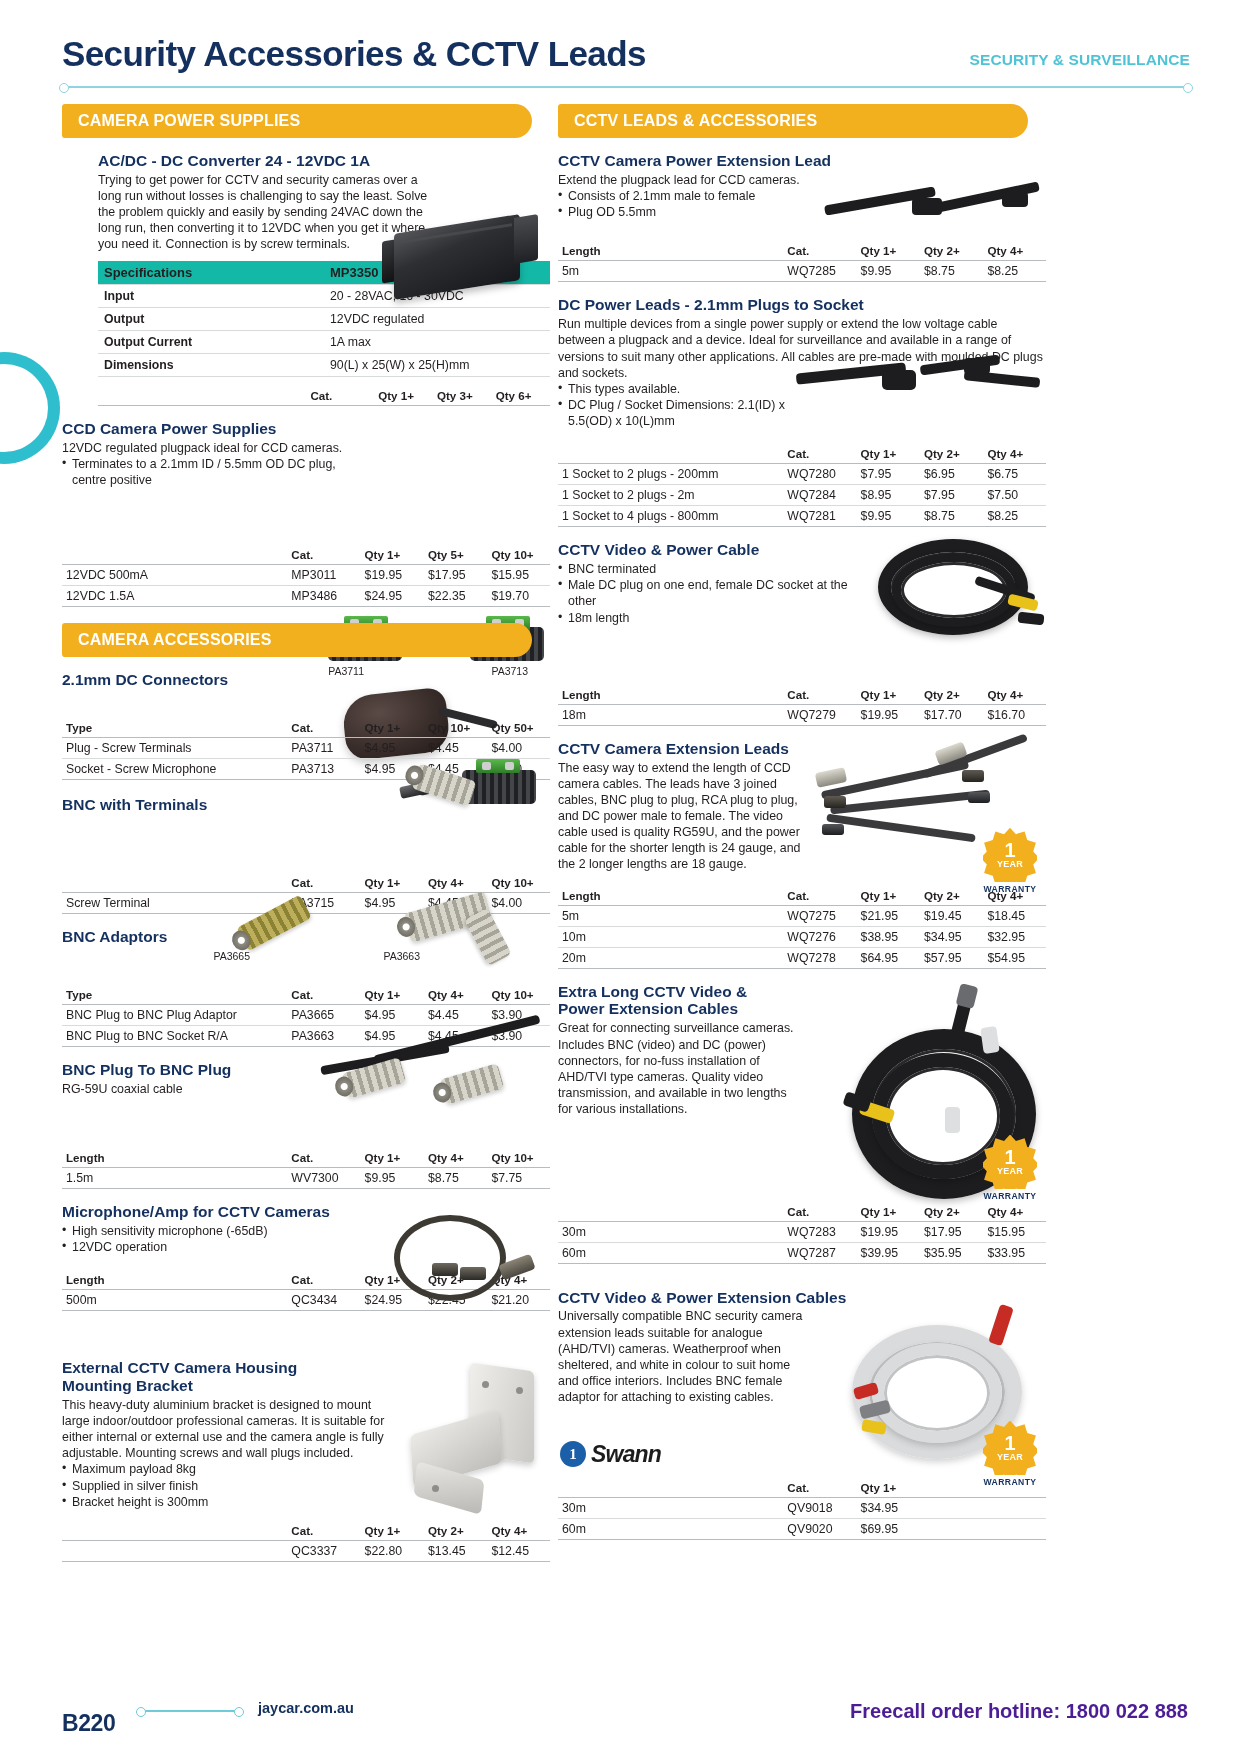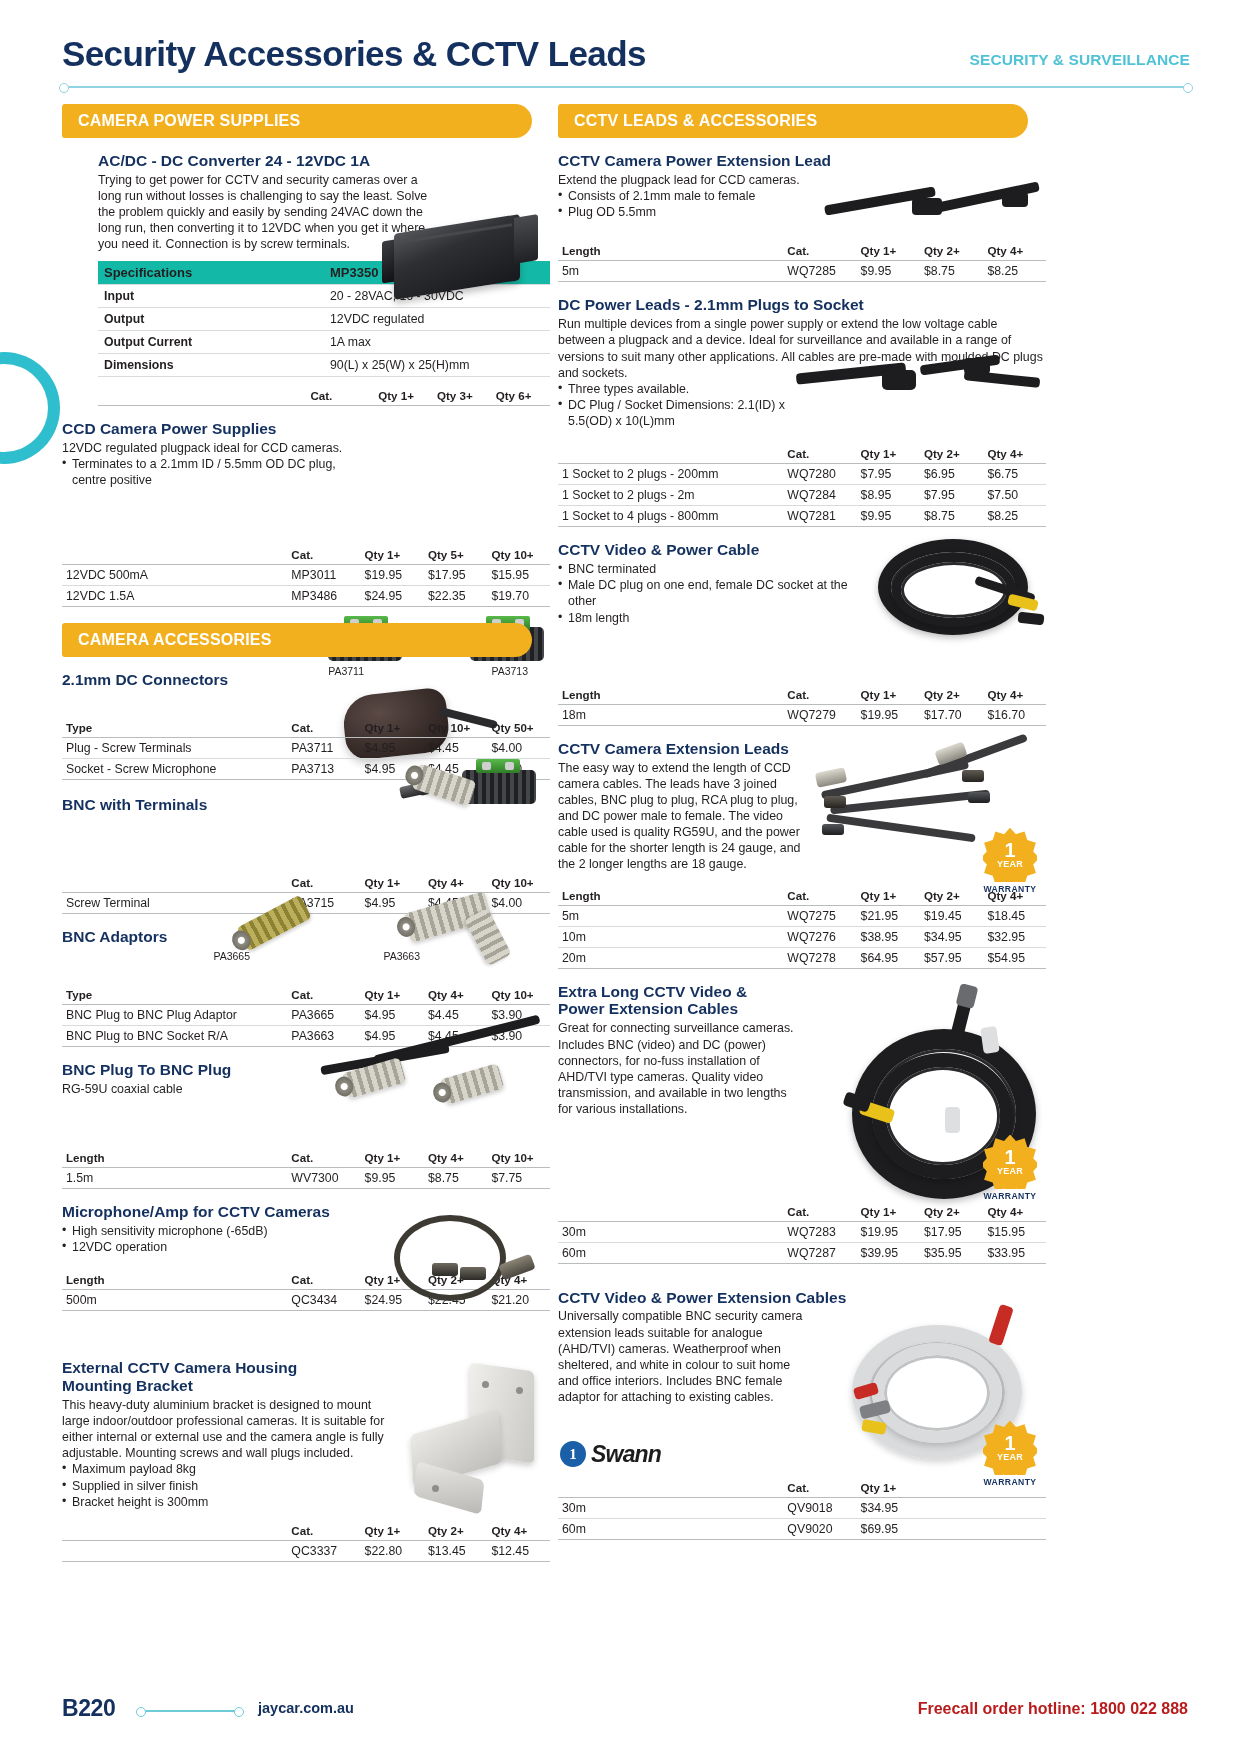--- a/index.html
+++ b/index.html
@@ -267,26 +267,26 @@
 
   
   .clus { position:absolute; }
   .clus .lead { position:absolute; height:8px; background:#3a3a3c; border-radius:4px;}
   .clus .bncp { position:absolute; width:30px;height:15px;background:linear-gradient(180deg,#dcd9cf,#8b887f);border-radius:4px;}
   .clus .rcap { position:absolute; width:22px;height:12px;background:linear-gradient(180deg,#5f5b53,#262420);border-radius:3px;}
   .clus .dcp { position:absolute; width:22px;height:11px;background:linear-gradient(180deg,#55565a,#1d1e20);border-radius:3px;}
 
   
   .footer { position:absolute; left:62px; right:62px; bottom:34px; height:34px; }
-  .pgnum { font-size:23px; font-weight:bold; color:#14305f; letter-spacing:-.4px; position:absolute; left:0; top:1px;}
+  .pgnum { font-size:23px; font-weight:bold; color:#14305f; letter-spacing:-.4px; position:absolute; left:0; top:16px;}
   .fdash { position:absolute; left:78px; top:16px; width:100px; height:2.2px; background:#6ecbd8;}
   .fdash:before{content:"";position:absolute;left:-4px;top:-3.2px;width:8px;height:8px;border-radius:50%;border:1.6px solid #6ecbd8;background:#fff;}
   .fdash:after{content:"";position:absolute;right:-4px;top:-3.2px;width:8px;height:8px;border-radius:50%;border:1.6px solid #6ecbd8;background:#fff;}
   .fweb { position:absolute; left:196px; top:6px; font-size:14.5px; font-weight:bold; color:#14305f;text-align:right;}
-  .fhot { position:absolute; right:0; top:6px; font-size:16px; font-weight:bold; color:#b91c1c;}
+  .fhot { position:absolute; right:0; top:6px; font-size:20px; font-weight:bold; color:#4c1d95;}
 </style>
 </head>
 <body>
 
 <div class="page">
 
   <div class="hdr">
     <span class="hdr-title">Security Accessories &amp; CCTV Leads</span>
     <span class="hdr-cat">SECURITY &amp; SURVEILLANCE</span>
   </div>
@@ -653,21 +653,21 @@
           <td class="c4">$8.25</td>
         </tr>
       </tbody>
         </table>
     </div>
 
     <div class="prod" style="min-height:190px;margin-top:14px;">
       <h3>DC Power Leads - 2.1mm Plugs to Socket</h3>
       <p>Run multiple devices from a single power supply or extend the low voltage cable between a plugpack and a device. Ideal for surveillance and available in a range of versions to suit many other applications. All cables are pre-made with moulded DC plugs and sockets.</p>
       <ul class="narrow-230">
-        <li>Three types available.</li>
+        <li>This types available.</li>
         <li>DC Plug / Socket Dimensions: 2.1(ID) x 5.5(OD) x 10(L)mm</li>
       </ul>
 
       <div>
         <div class="cbl" style="right:140px; top:72px; width:110px; height:11px; transform:rotate(-6deg);"></div>
         <div class="cbl" style="right:130px; top:74px; width:34px; height:20px; border-radius:5px;"></div>
         <div class="cbl" style="right:46px; top:64px; width:80px; height:10px; transform:rotate(-8deg);"></div>
         <div class="cbl" style="right:6px; top:78px; width:76px; height:10px; transform:rotate(6deg);"></div>
         <div class="cbl" style="right:56px; top:62px; width:26px; height:16px; border-radius:4px;"></div>
       </div>

